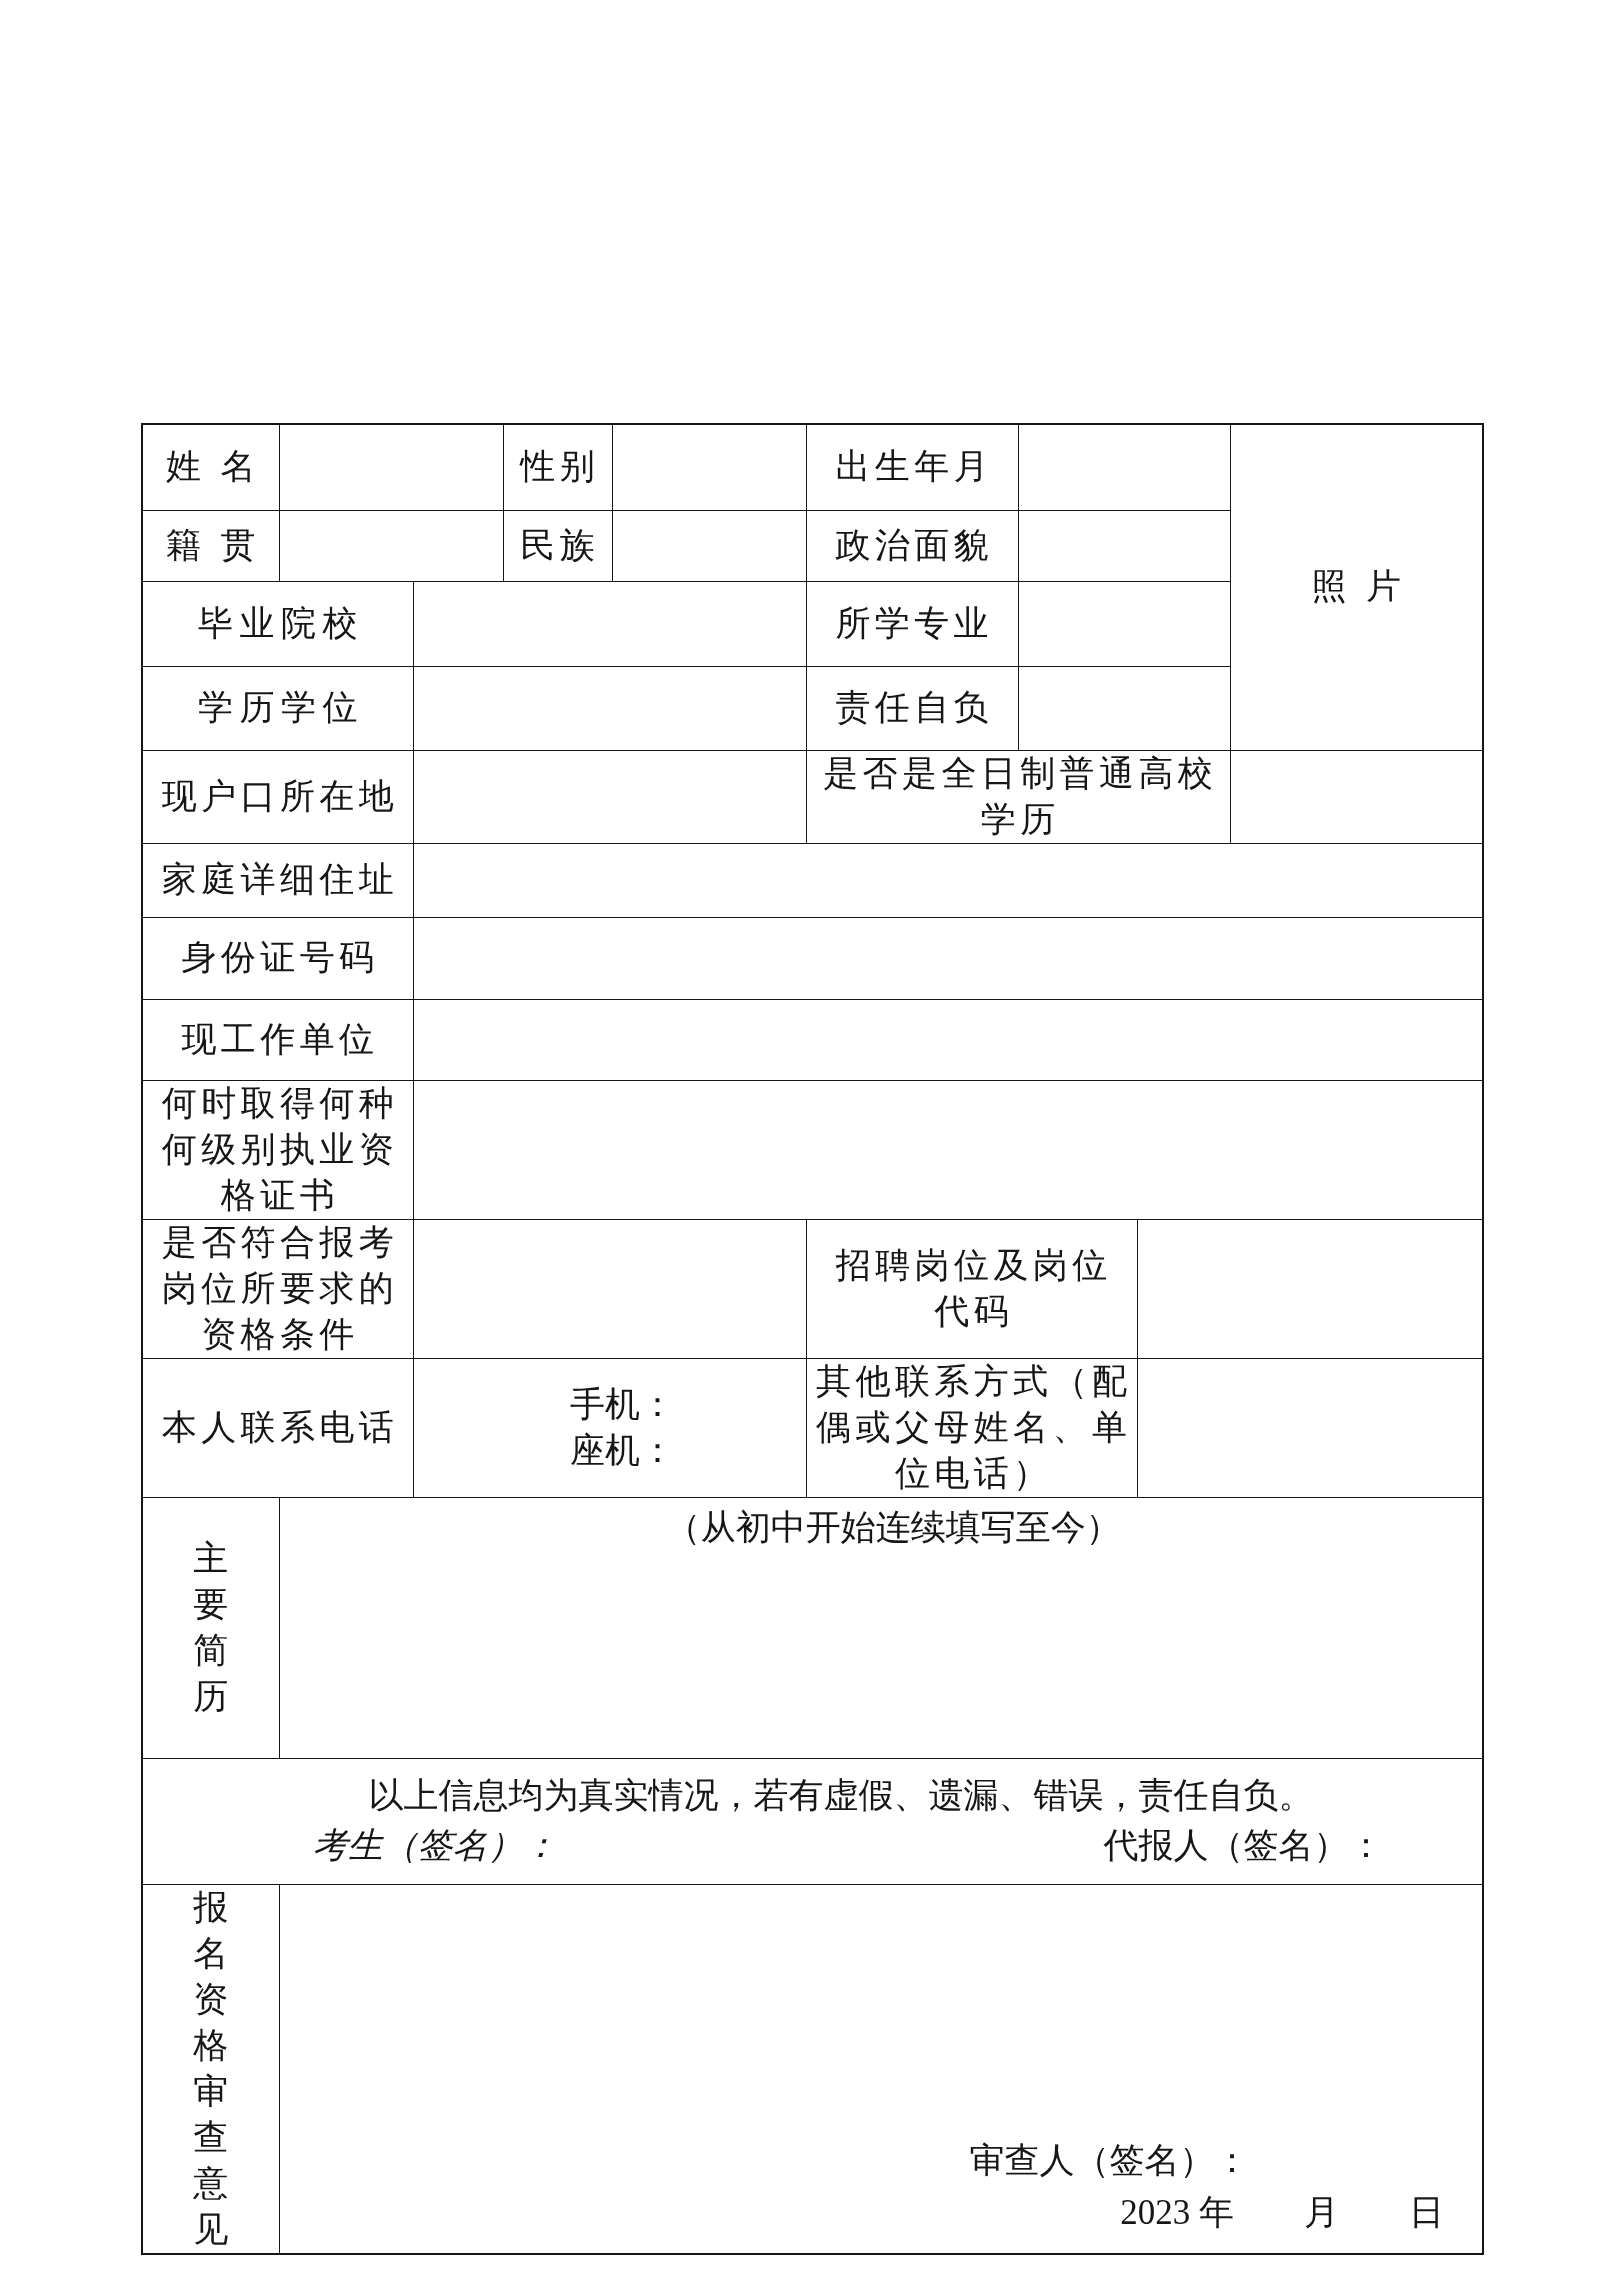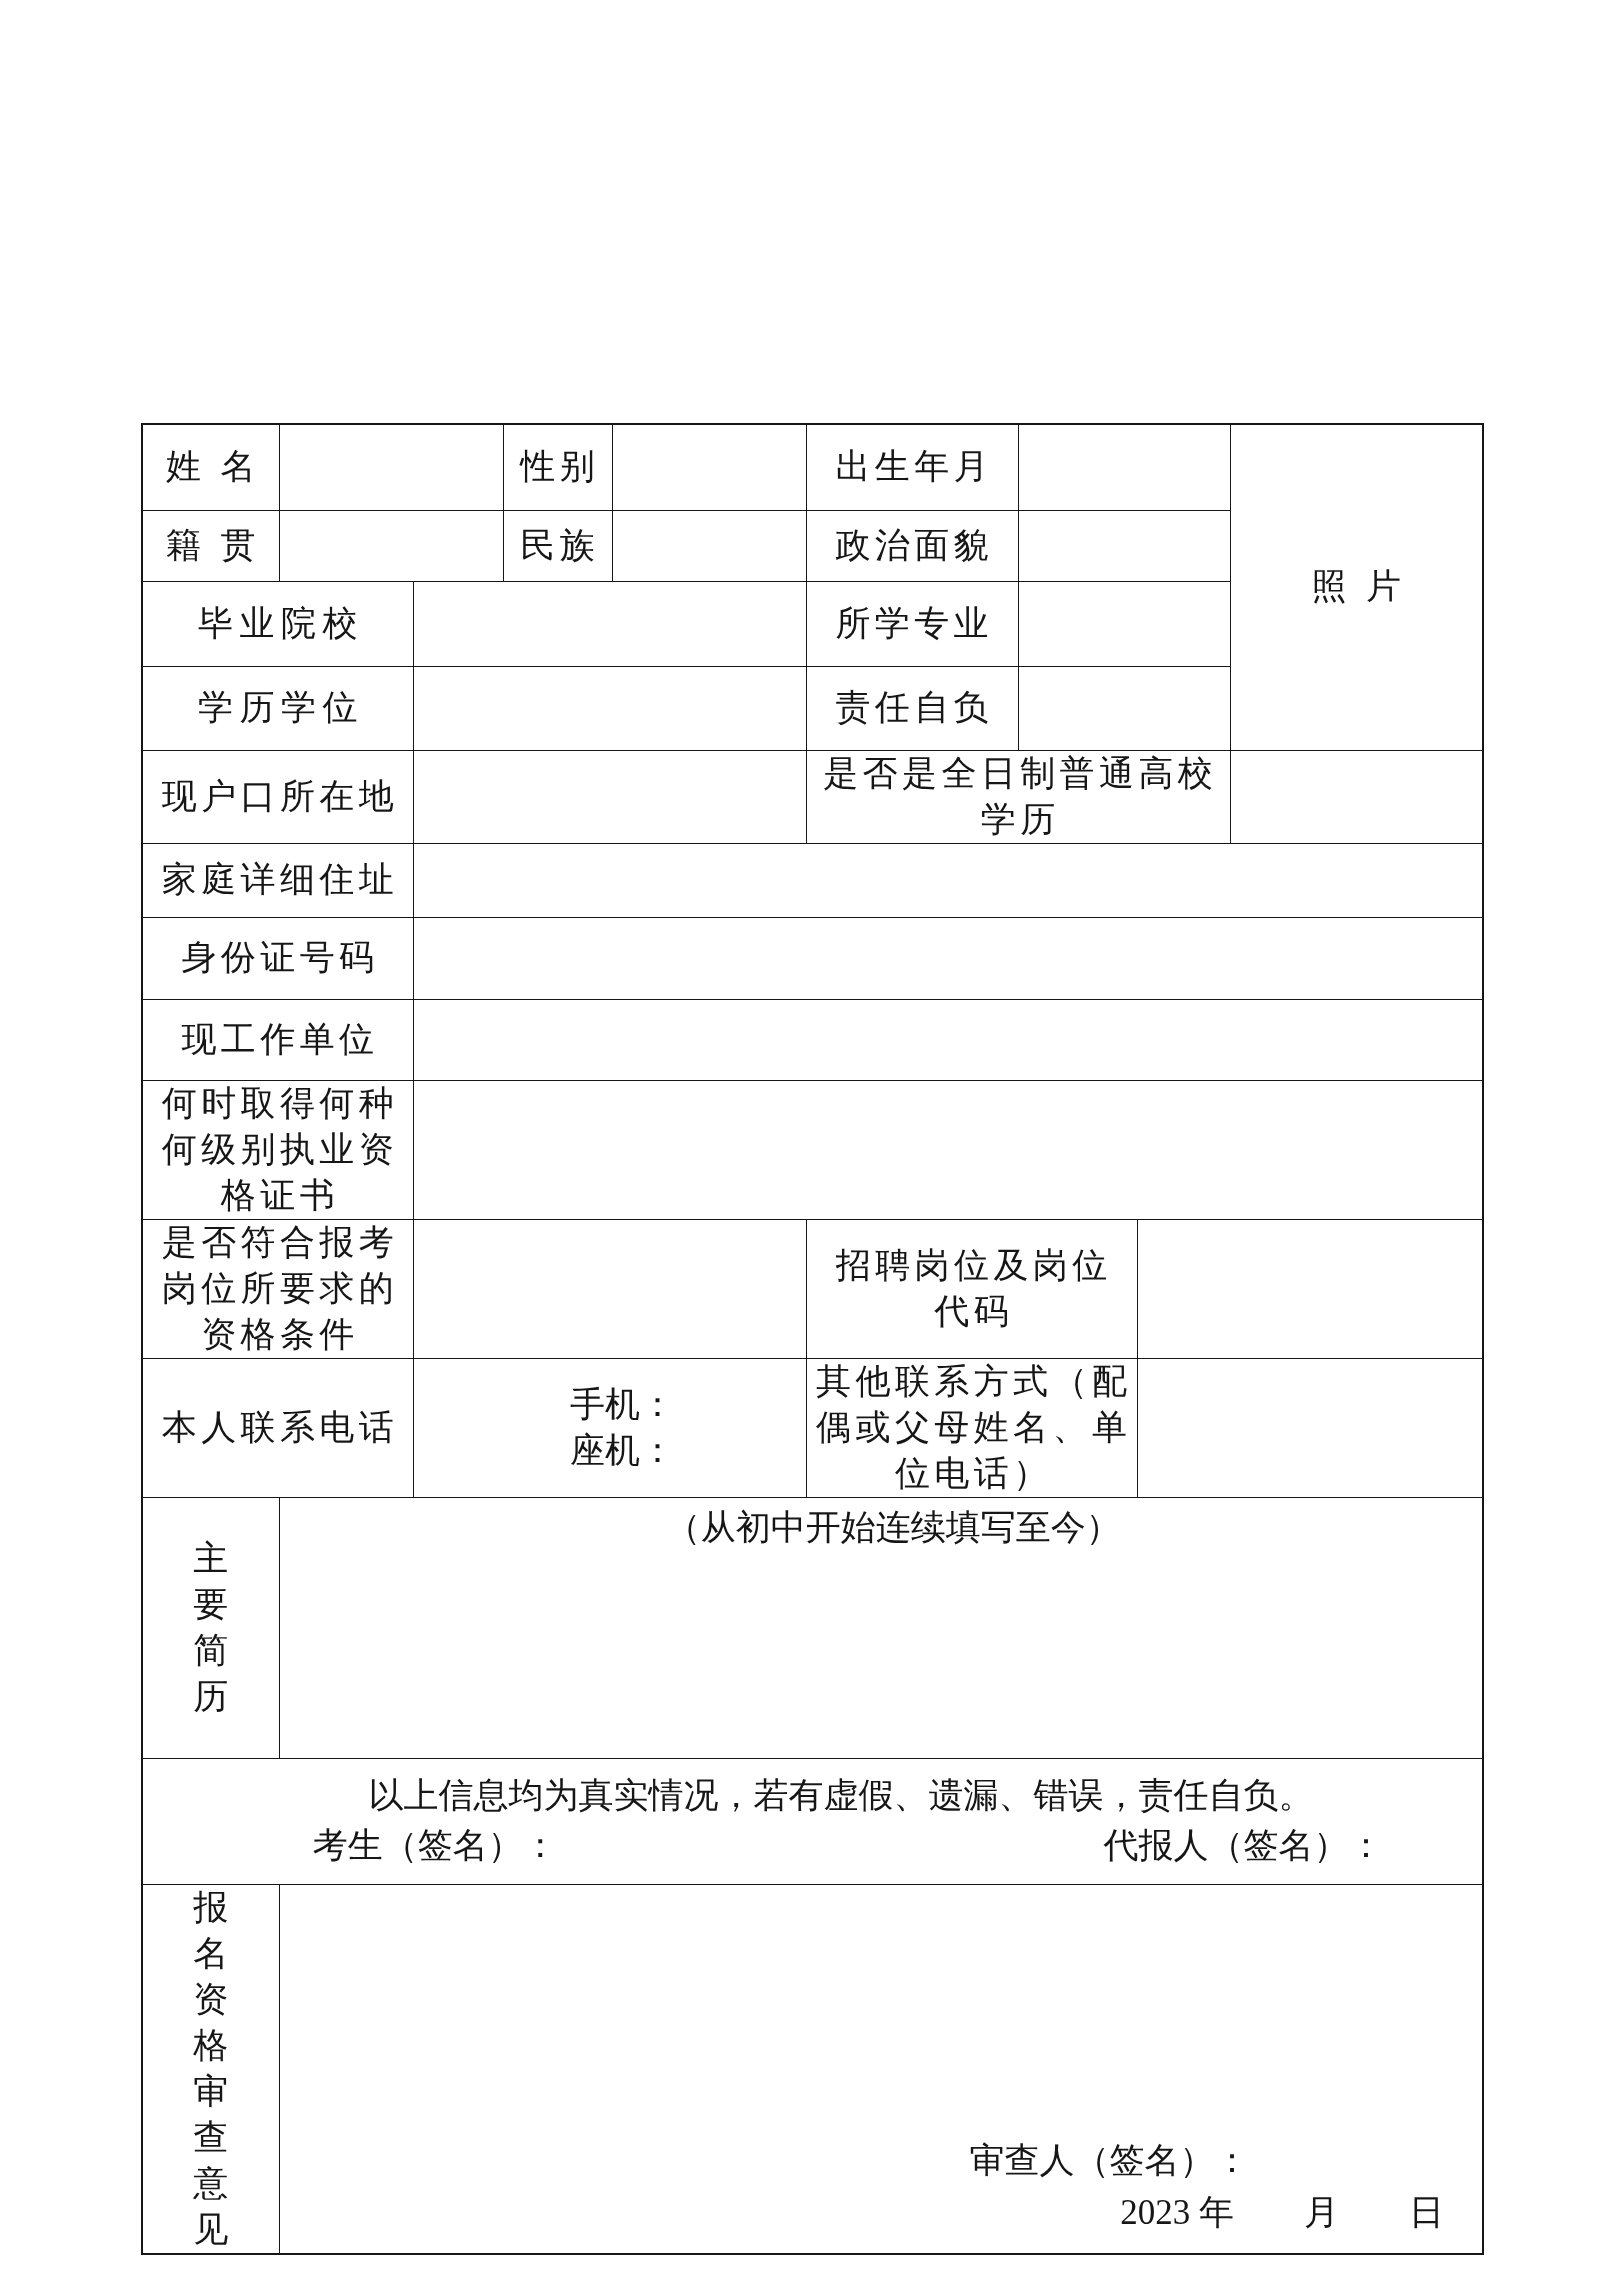--- a/index.html
+++ b/index.html
@@ -38,21 +38,21 @@
   }
   .resume-label { line-height:52px; }
   .resume-content {
     vertical-align:top !important; text-align:center;
     padding:7.6px 0 0 25px !important;
     font-family:Liberation Serif, serif;
   }
   .decl-cell { vertical-align:middle; text-align:left; }
   .decl-line1 { padding-left:57px; line-height:50px; }
   .decl-line2 { line-height:50px; }
-  .decl-line2 .candidate { display:inline-block; margin-left:71px; }
+  .decl-line2 .candidate { display:inline-block; margin-left:71px;font-style:italic; }
   .decl-line2 .agent     { display:inline-block; margin-left:537px; }
   .review-content {
     vertical-align:bottom !important; text-align:left !important;
     padding-bottom:14px !important;
     margin-top:34px;
   }
   .rev-line1 { padding-left:690px; line-height:52px; }
   .rev-line2 { text-align:right; padding-right:38px; line-height:52px; }
 </style>
 </head>

